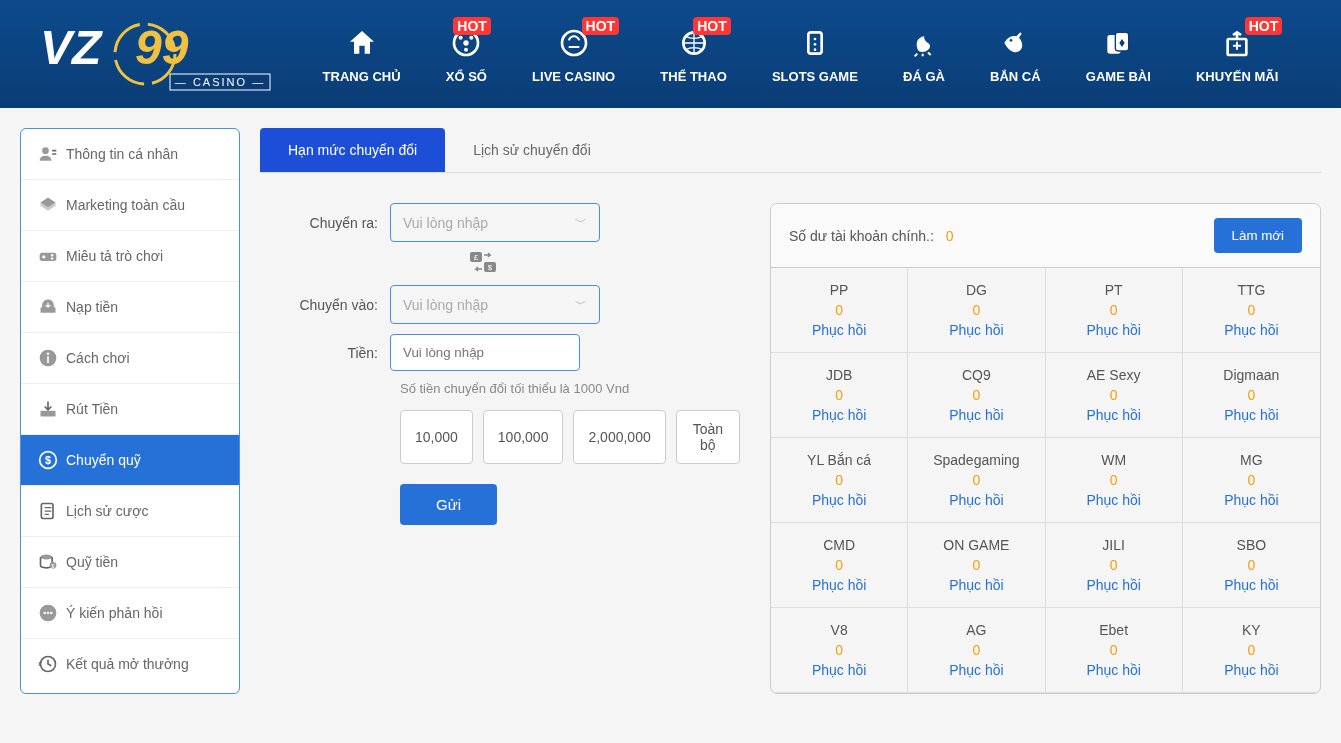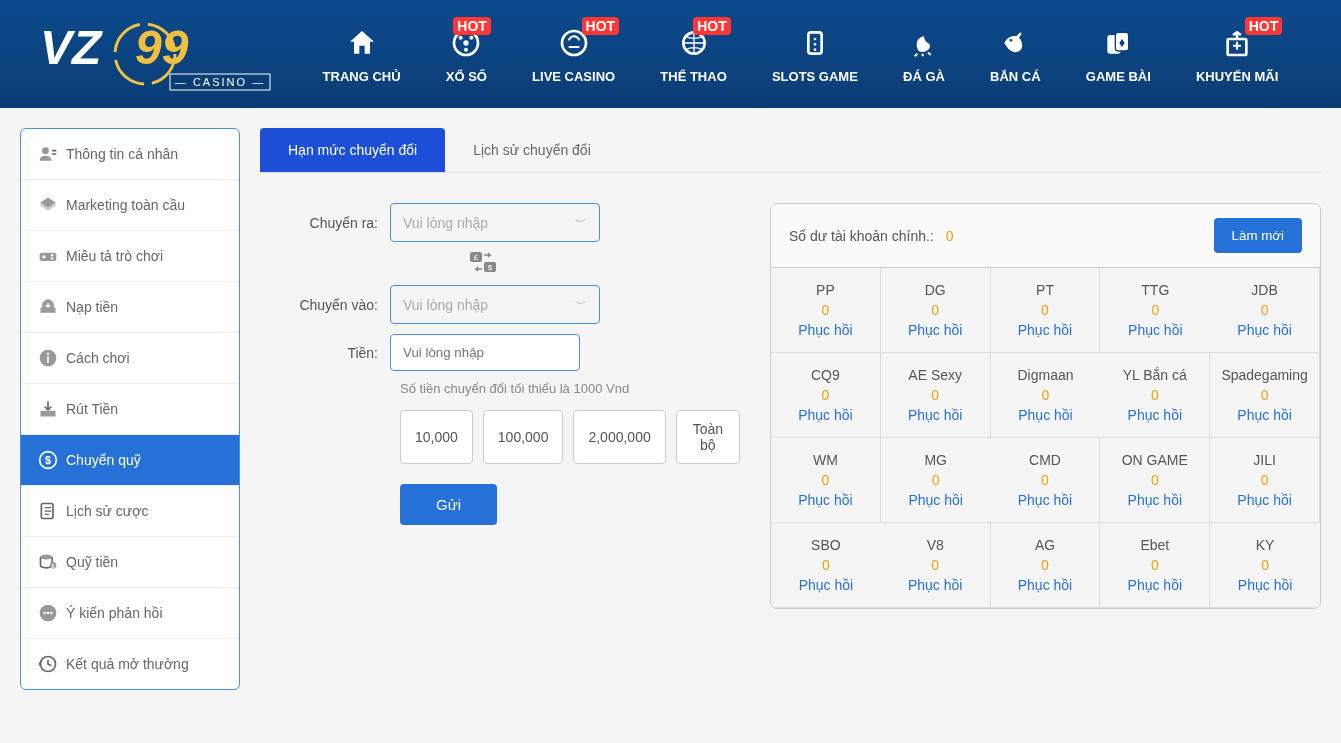--- a/index.html
+++ b/index.html
@@ -40,21 +40,21 @@
 .input-box { border: 1px solid #4a90e2; border-radius: 4px; padding: 10px 12px; width: 190px; color: #aaa; outline: none; }
 .amount-row { display: flex; gap: 10px; margin: 14px 0 20px 110px; }
 .amount-btn { border: 1px solid #ccc; background: #fff; padding: 10px 14px; border-radius: 4px; cursor: pointer; color: #555; font-size: 14px; }
 .submit-btn { background: #2671d8; color: #fff; border: none; padding: 12px 36px; border-radius: 4px; cursor: pointer; font-size: 15px; margin-left: 110px; }
 
 .balance-panel { flex: 1; border: 1px solid #ccc; border-radius: 7px; overflow: hidden; }
 .balance-header { display: flex; justify-content: space-between; align-items: center; padding: 14px 18px; border-bottom: 1px solid #ccc; background: #fafafa; }
 .balance-label { color: #555; }
 .balance-value { color: #f59e0b; margin-left: 8px; }
 .refresh-btn { background: #2671d8; color: #fff; border: none; padding: 10px 18px; border-radius: 4px; cursor: pointer; }
-.balance-grid { display: grid; grid-template-columns: repeat(5, 1fr); }
+.balance-grid { display: grid; grid-template-columns: repeat(4, 1fr); }
 .balance-cell { border-right: 1px solid #ddd; border-bottom: 1px solid #ddd; padding: 14px 8px; text-align: center; }
 .balance-cell:nth-child(4n) { border-right: none; }
 .cell-name { color: #555; margin-bottom: 4px; font-size: 14px; }
 .cell-value { color: #f59e0b; margin-bottom: 4px; font-size: 14px; }
 .cell-action { color: #2671d8; cursor: pointer; font-size: 14px; }
 </style>
 </head>
 <body>
 
 <div class="header">

